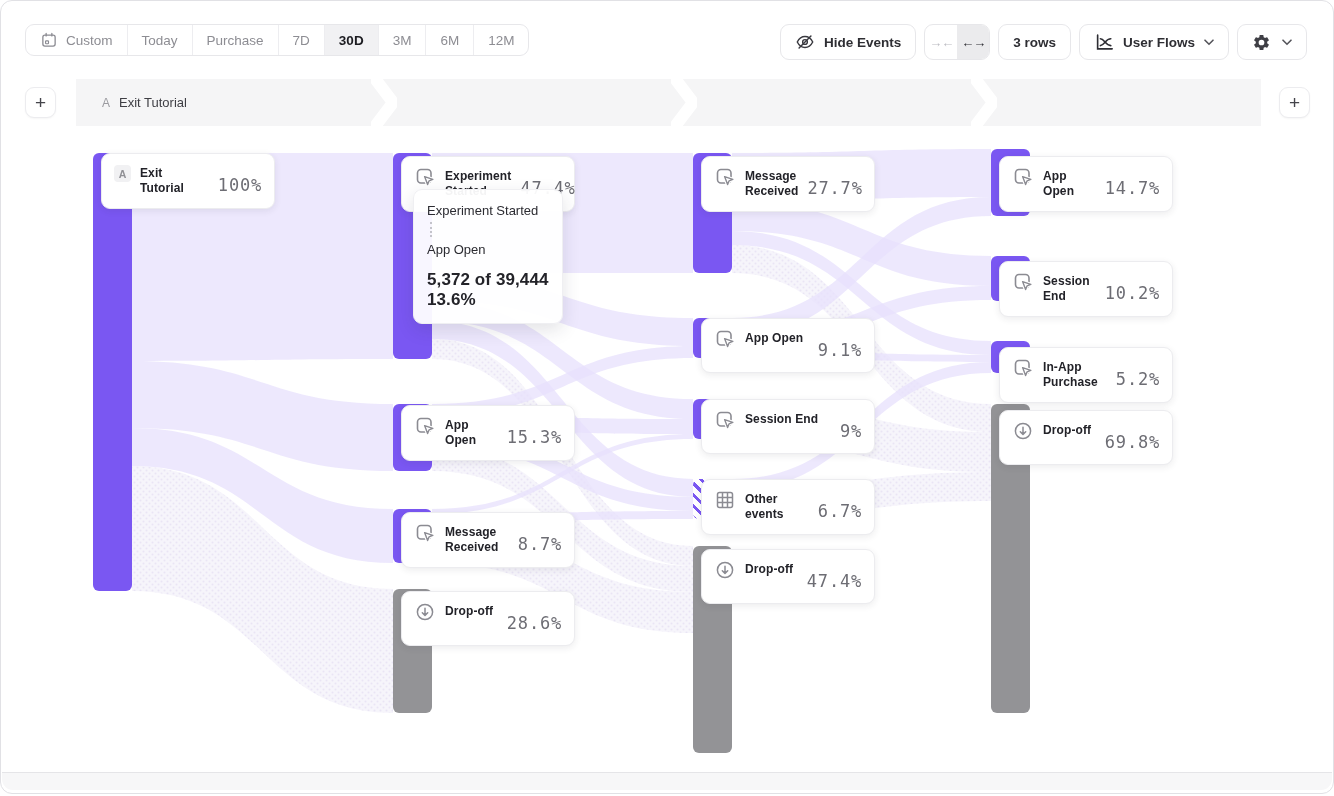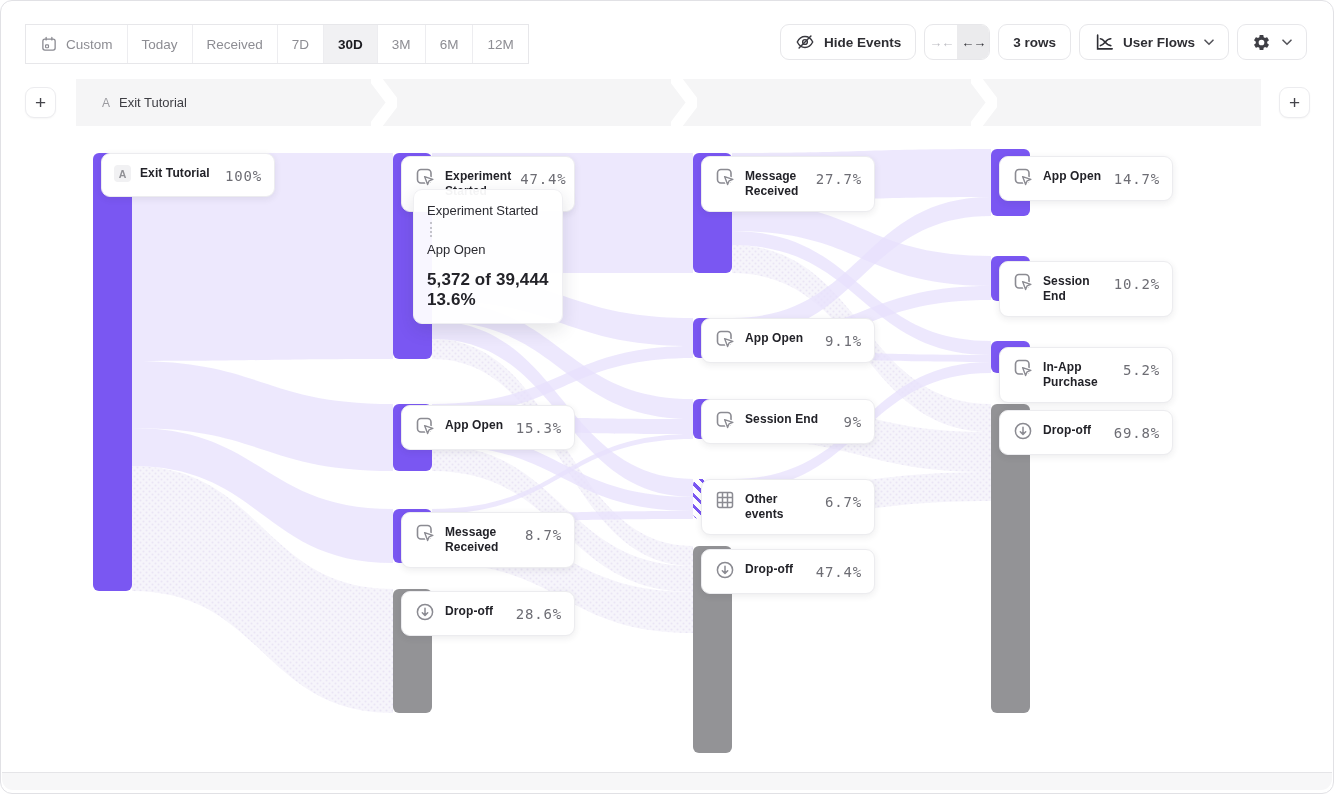--- a/index.html
+++ b/index.html
@@ -1,20 +1,20 @@
 <!DOCTYPE html>
 <html><head>
 <meta charset="utf-8">
 <style>
   html,body{margin:0;padding:0;background:#fff;}
   body{width:1334px;height:796px;position:relative;font-family:"Liberation Sans",sans-serif;overflow:hidden;}
   .app{position:absolute;left:0;top:0;right:0;bottom:2px;border:1px solid #e1e1e5;border-radius:12px;background:#fff;overflow:hidden;}
 
   
-  .date-group{position:absolute;left:24px;top:23px;height:40px;display:flex;align-items:stretch;border:1px solid #e7e7ea;border-radius:0;background:#fff;overflow:hidden;box-sizing:border-box;}
+  .date-group{position:absolute;left:24px;top:23px;height:32px;display:flex;align-items:stretch;border:1px solid #e7e7ea;border-radius:9px;background:#fff;overflow:hidden;box-sizing:border-box;}
   .date-item{display:flex;align-items:center;gap:8px;padding:0 14px;font-size:13.5px;color:#8d8d93;border-left:1px solid #ededf0;cursor:pointer;white-space:nowrap;}
   .date-item:first-child{border-left:none;}
   .date-item.selected{background:#f1f1f3;color:#1c1c21;font-weight:700;}
   .right-cluster{position:absolute;right:26px;top:23px;display:flex;gap:8px;height:36px;margin-left:7px;}
   .btn{display:flex;align-items:center;gap:9px;padding:0 14px;border:1px solid #e7e7ea;border-radius:9px;background:#fff;font-size:13.5px;color:#2e2e33;font-weight:600;box-sizing:border-box;cursor:pointer;}
   .seg{display:flex;border:1px solid #e7e7ea;border-radius:9px;overflow:hidden;box-sizing:border-box;}
   .seg-item{width:32px;display:flex;align-items:center;justify-content:center;font-size:13px;color:#bcbcc2;letter-spacing:-1px;cursor:pointer;}
   .seg-item.active{background:#ebebed;color:#2b2b31;}
 
   
@@ -28,21 +28,21 @@
   
   #ribbons{position:absolute;left:0;top:0;z-index:1;}
   .bar{position:absolute;width:39px;border-radius:6px;z-index:2;}
   .bar.start,.bar.event{background:#7a57f2;}
   .bar.dropoff{background:#939396;}
   .bar.other{background:repeating-linear-gradient(45deg,#7a57f2 0 3px,#ffffff 3px 8px);}
   .node-card{position:absolute;width:174px;background:#fff;border:1px solid #ececef;border-radius:9px;box-shadow:0 2px 7px rgba(40,40,60,.09);z-index:3;display:flex;align-items:flex-start;gap:9px;padding:12px 12px;box-sizing:border-box;cursor:pointer;}
   .node-icon{width:22px;height:22px;flex:none;margin-top:-3px;}
   .node-badge{width:17px;height:17px;flex:none;margin-top:-1px;background:#f1f1f3;border-radius:4px;color:#909095;font-size:10.5px;font-weight:700;display:flex;align-items:center;justify-content:center;}
   .node-label{flex:1;font-size:12px;font-weight:700;color:#222228;line-height:15px;letter-spacing:.1px;}
-  .node-pct{font-family:"DejaVu Sans Mono",monospace;font-size:14px;color:#6d6d74;letter-spacing:.8px;margin-top:2px;white-space:nowrap;}
+  .node-pct{font-family:"DejaVu Sans Mono",monospace;font-size:17px;color:#6d6d74;letter-spacing:.8px;margin-top:9px;white-space:nowrap;}
 
   
   .tooltip{position:absolute;left:412px;top:188px;width:150px;background:rgba(255,255,255,.95);border:1px solid #efeff2;border-radius:9px;box-shadow:0 6px 18px rgba(40,40,60,.13);z-index:5;padding:13px 13px;font-size:13px;color:#2b2b31;box-sizing:border-box;}
   .tooltip .dots{width:0;height:15px;border-left:2px dotted #c4c4cb;margin:4px 0 5px 3px;}
   .tooltip .stat{font-weight:700;margin-top:13px;font-size:17px;color:#232329;letter-spacing:.1px;}
 
   .footer{position:absolute;left:1px;right:1px;bottom:3px;height:17px;background:#f7f7f8;border-top:1px solid #e5e5e8;border-radius:0 0 11px 11px;z-index:6;}
   svg{display:block;}
 </style>
 </head>
@@ -58,21 +58,21 @@
             <path d="M7.5 3 v3 M14.5 3 v3" stroke="#8b8b92" stroke-width="1.6" stroke-linecap="round"></path>
             <rect x="6.8" y="12" width="3.6" height="3.6" rx="0.9" stroke="#8b8b92" stroke-width="1.4"></rect>
           </svg>
         </span>
         <span>Custom</span>
       </div>
       <div class="date-item">
         <span>Today</span>
       </div>
       <div class="date-item">
-        <span>Received</span>
+        <span>Purchase</span>
       </div>
       <div class="date-item">
         <span>7D</span>
       </div>
       <div class="date-item selected">
         <span>30D</span>
       </div>
       <div class="date-item">
         <span>3M</span>
       </div>

